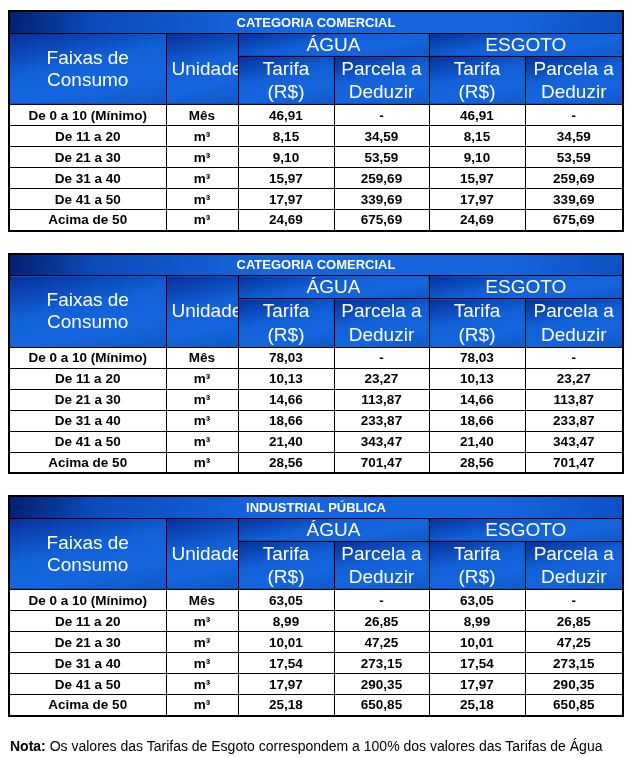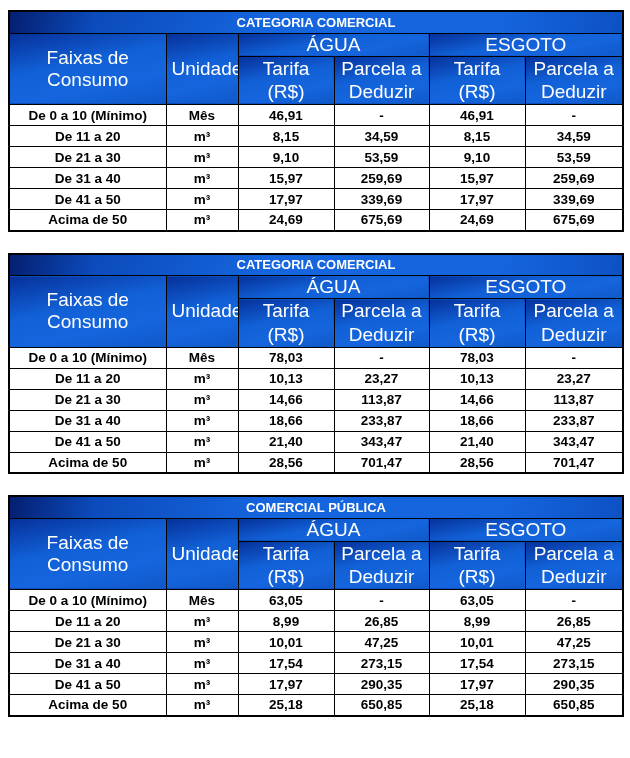--- a/index.html
+++ b/index.html
@@ -212,21 +212,21 @@
     <colgroup>
         <col style="width:157px">
         <col style="width:72px">
         <col style="width:96px">
         <col style="width:95px">
         <col style="width:96px">
         <col style="width:98px">
       </colgroup>
     <thead>
       <tr>
-        <th class="title-cell" colspan="6">COMERCIAL PÚBLICA</th>
+        <th class="title-cell" colspan="6">INDUSTRIAL PÚBLICA</th>
       </tr>
       <tr>
         <th class="blue" rowspan="2">Faixas de Consumo</th>
         <th class="blue" rowspan="2">Unidade</th>
         <th class="blue group-cell" colspan="2">ÁGUA</th>
         <th class="blue group-cell" colspan="2">ESGOTO</th>
       </tr>
       <tr>
         <th class="blue sub-cell">Tarifa (R$)</th>
         <th class="blue sub-cell">Parcela a Deduzir</th>
@@ -279,14 +279,15 @@
           <td>Acima de 50</td>
           <td>m³</td>
           <td>25,18</td>
           <td>650,85</td>
           <td>25,18</td>
           <td>650,85</td>
         </tr>
     </tbody>
   </table>
 
+  <p class="note"><span class="note-label">Nota:</span><span> Os valores das Tarifas de Esgoto correspondem a 100% dos valores das Tarifas de Água</span></p>
 
 </div>
 
 </body></html>

